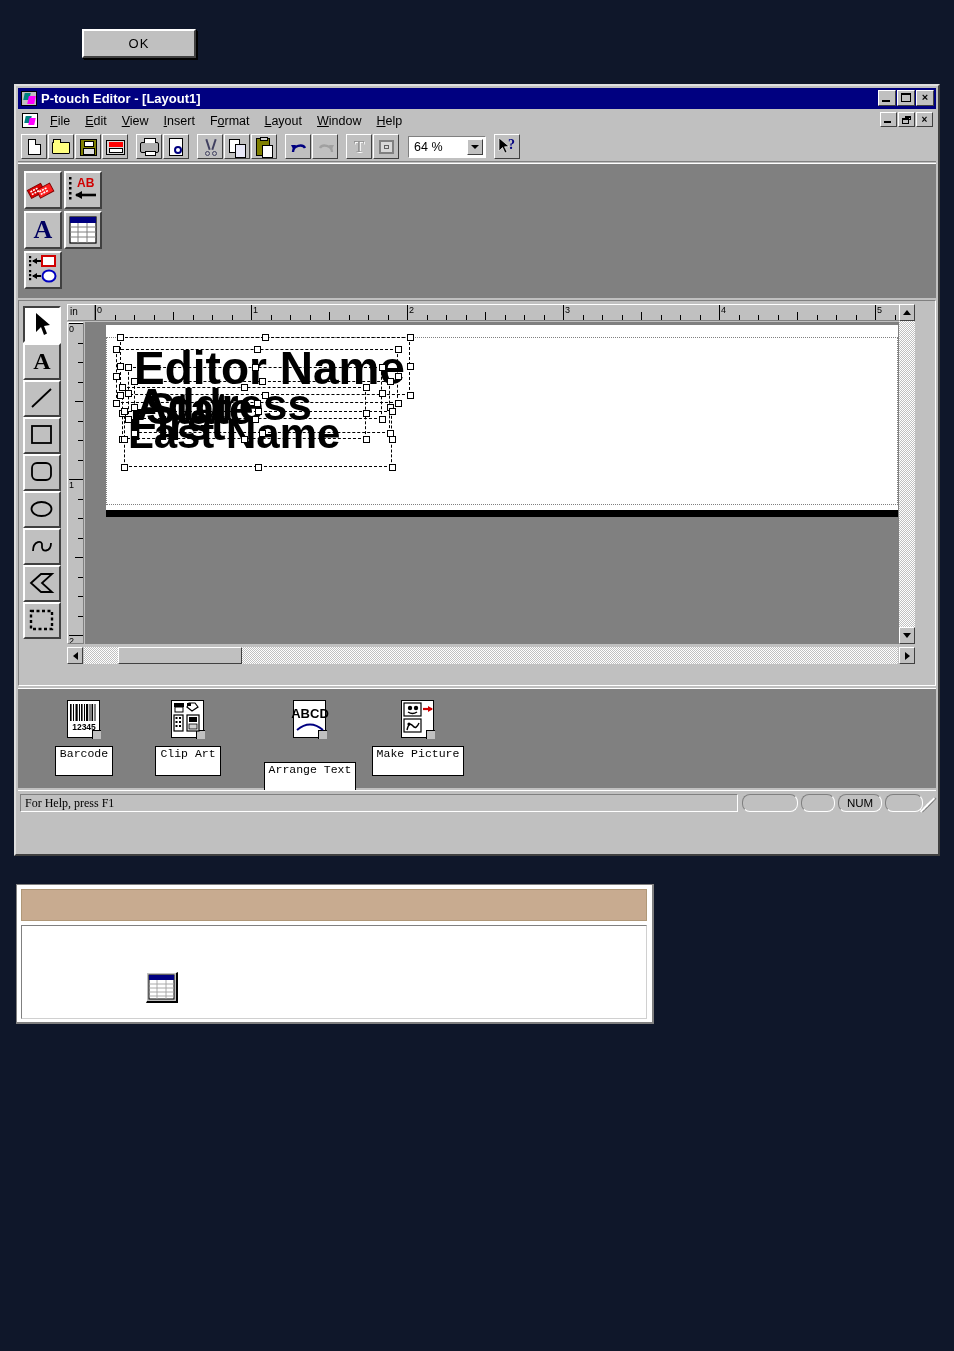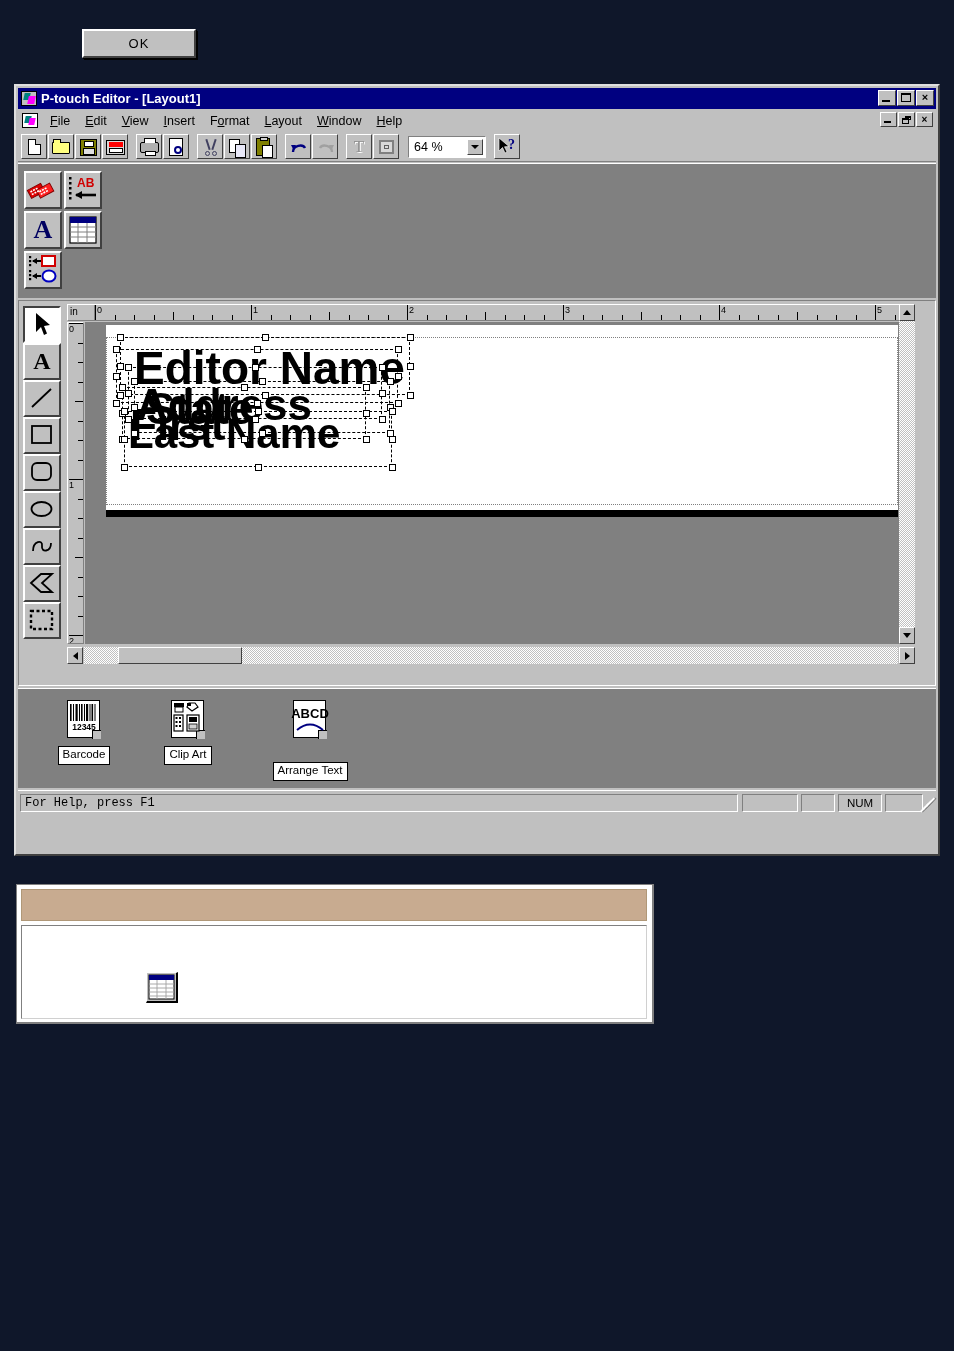--- a/index.html
+++ b/index.html
@@ -585,22 +585,22 @@
     width: 46px; height: 43px;
     position: relative;
     overflow: hidden;
   }
   .glabel {
     margin-top: 4px;
     background: #ffffff;
     border: 1px solid #000000;
     font-size: 11.5px;
     color: #000;
-    padding: 0px 4px 3px 4px;
-    font-family: Liberation Sans, sans-serif;
+    padding: 0px 4px 14px 4px;
+    font-family: Liberation Mono, monospace;
     white-space: nowrap;
     line-height: 1.25;
   }
   .docbase {
     position: absolute; left: 6px; top: 1px;
     width: 33px; height: 38px; background: #ffffff;
     border: 1.5px solid #000; box-sizing: border-box;
   }
   .docbase::after {
     content: ""; position: absolute; right: -1.5px; bottom: -1.5px;
@@ -617,37 +617,38 @@
     border-top: 1px solid #ffffff;
     box-sizing: border-box;
     display: flex; align-items: center;
   }
   .sb-main {
     position: absolute; left: 2px; top: 3px;
     width: 718px; height: 18px;
     display: flex; align-items: center;
     padding-left: 4px;
     font-size: 12px; color: #000;
-    font-family: Liberation Mono, monospace;
+    font-family: Liberation Serif, serif;
     border-top: 1px solid #808080;
     border-left: 1px solid #808080;
     border-right: 1px solid #ffffff;
     border-bottom: 1px solid #ffffff;
     box-sizing: border-box;
   }
   .sb-pane {
     position: absolute; top: 3px; height: 18px;
     border-top: 1px solid #808080;
     border-left: 1px solid #808080;
     border-right: 1px solid #ffffff;
     border-bottom: 1px solid #ffffff;
     box-sizing: border-box;
     display: flex; align-items: center; justify-content: center;
     font-size: 11.5px; color: #000;
     font-family: "Liberation Sans", sans-serif;
+    border-radius: 8px;
   }
   .grip {
     position: absolute; right: 3px; bottom: 3px;
     width: 14px; height: 14px;
   }
   .grip i {
     position: absolute; background: #ffffff;
     width: 11px; height: 2px; transform: rotate(-45deg);
     box-shadow: 1px 1px 0 #808080;
   }
@@ -1194,20 +1195,37 @@
         <div class="gicon">
           <span class="docbase"></span>
           <svg width="46" height="43" viewBox="0 0 46 43" style="position:absolute;left:0;top:0;">
             <text x="23" y="19" text-anchor="middle" font-family="Liberation Sans, sans-serif" font-size="13" font-weight="bold" fill="#000">ABCD</text>
             <path d="M10 31 Q23 20 36 31" stroke="#000080" stroke-width="2" fill="none"></path>
           </svg>
         </div>
         <div class="glabel">Arrange Text</div>
       </div>
 
+      <div class="gitem" style="left:348px;">
+        <div class="gicon">
+          <span class="docbase"></span>
+          <svg width="46" height="43" viewBox="0 0 46 43" style="position:absolute;left:0;top:0;">
+            <rect x="9" y="4" width="17" height="13" fill="#fff" stroke="#000" stroke-width="1.2"></rect>
+            <circle cx="15" cy="9" r="2.2" fill="#000"></circle>
+              <circle cx="21" cy="9" r="2.2" fill="#000"></circle>
+            <path d="M13 13 Q17.5 16 22 13" stroke="#000" stroke-width="1.4" fill="none"></path>
+            <path d="M28 10 L37 10" stroke="#d00000" stroke-width="2.2"></path>
+            <path d="M38 10 L33 7 L33 13 Z" fill="#d00000"></path>
+            <rect x="9" y="20" width="17" height="13" fill="#fff" stroke="#000" stroke-width="1.2"></rect>
+            <path d="M12 31 Q14 22 18 27 Q21 31 24 24" stroke="#000" stroke-width="1.4" fill="none"></path>
+            <circle cx="14" cy="25" r="1.6" fill="#000"></circle>
+          </svg>
+        </div>
+        <div class="glabel">Make Picture</div>
+      </div>
 
 
     </div>
 
     <div class="statusbar">
       <div class="sb-main">For Help, press F1</div>
       <div class="sb-pane" style="left:724px; width:56px;"></div>
       <div class="sb-pane" style="left:783px; width:34px;"></div>
       <div class="sb-pane" style="left:820px; width:44px;">NUM</div>
       <div class="sb-pane" style="left:867px; width:38px;"></div>

